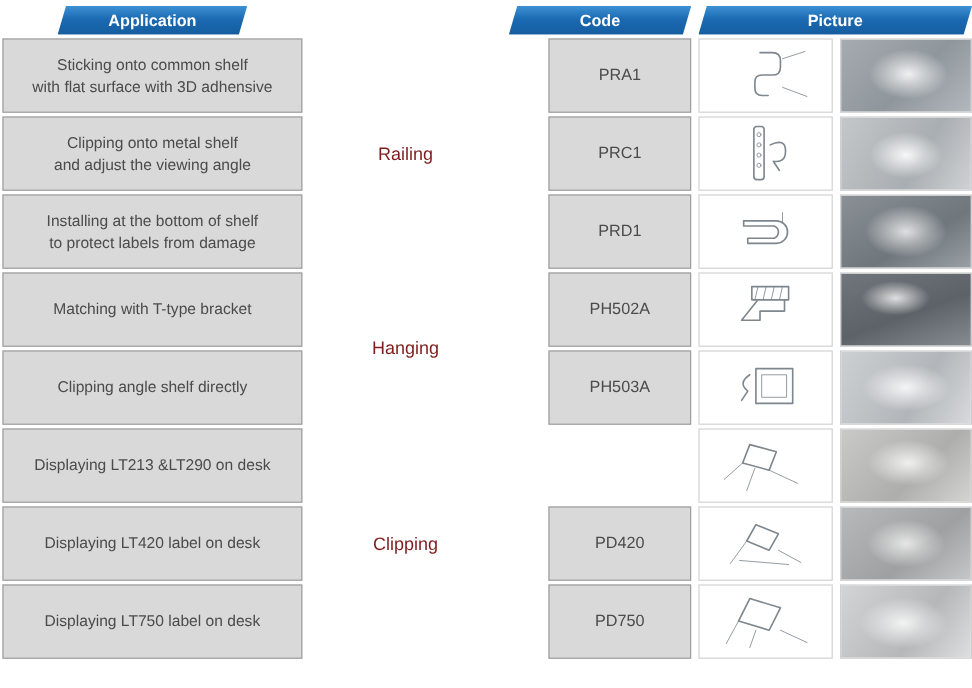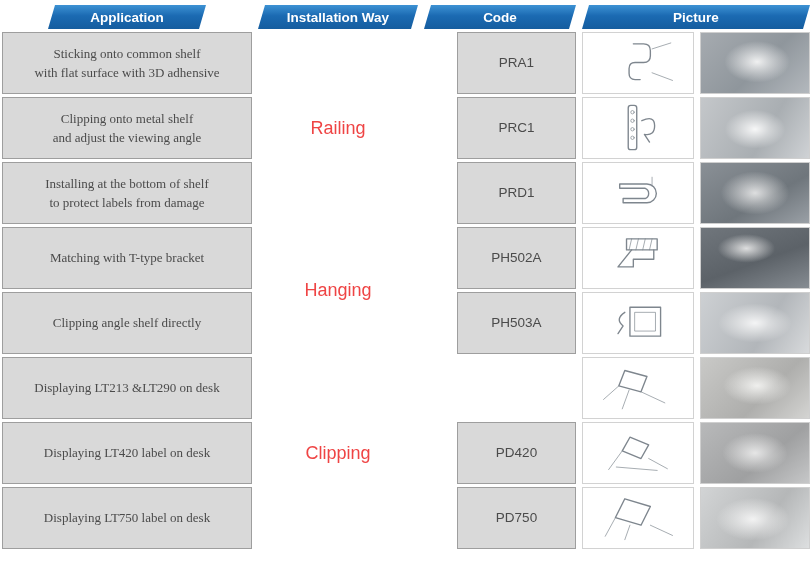--- a/index.html
+++ b/index.html
@@ -21,47 +21,46 @@
   .h-app{grid-column:1;grid-row:1;width:158px;justify-self:center;}
   .h-way{grid-column:2;grid-row:1;}
   .h-code{grid-column:3;grid-row:1;}
   .h-pic{grid-column:4 / 6;grid-row:1;}
   .cell{
     background:#d9d9d9;border:1px solid #9e9e9e;
     display:flex;align-items:center;justify-content:center;
     text-align:center;color:#4b4b4b;font-size:13px;line-height:1.5;
     white-space:pre-line;padding:0 10px;
   }
-  .app{grid-column:1;font-family:Liberation Serif, serif;}
+  .app{grid-column:1;}
   .code{grid-column:3;font-size:13.5px;margin-left:33px;}
   .way{
     grid-column:2;background:#fff;border:none;
     display:flex;align-items:center;justify-content:center;
-    color:#ef4444;font-size:18px;
+    color:#7f1d1d;font-size:15px;
   }
   .draw{grid-column:4;background:#fff;border:1px solid #d2d2d2;display:flex;align-items:center;justify-content:center;}
   .draw svg{width:92%;height:88%;stroke:#7e868e;fill:none;stroke-width:1.6;stroke-linecap:round;stroke-linejoin:round;}
   .draw svg .thin{stroke-width:.8;}
   .photo{grid-column:5;border:1px solid #cfcfcf;}
   .p1{background:radial-gradient(ellipse 42% 48% at 52% 48%,rgba(248,248,248,.92),rgba(248,248,248,0) 72%),linear-gradient(135deg,#a6abb0,#8f969c 55%,#b3b8bd);}
   .p2{background:radial-gradient(ellipse 40% 46% at 50% 52%,rgba(255,255,255,.9),rgba(255,255,255,0) 70%),linear-gradient(120deg,#c4c7ca,#a9aeb2 60%,#cfd2d5);}
   .p3{background:radial-gradient(ellipse 44% 50% at 50% 50%,rgba(240,240,240,.85),rgba(240,240,240,0) 72%),linear-gradient(150deg,#8a9096,#6f767c 60%,#9aa0a6);}
   .p4{background:radial-gradient(ellipse 38% 34% at 42% 34%,rgba(235,235,235,.9),rgba(235,235,235,0) 70%),linear-gradient(160deg,#70767c,#5c6268 55%,#868c92);}
   .p5{background:radial-gradient(ellipse 46% 44% at 50% 50%,rgba(255,255,255,.85),rgba(255,255,255,0) 74%),linear-gradient(120deg,#cdd0d3,#b2b6ba 60%,#d8dadc);}
   .p6{background:radial-gradient(ellipse 44% 44% at 52% 46%,rgba(250,250,248,.85),rgba(250,250,248,0) 72%),linear-gradient(135deg,#c9c9c7,#aeaeac 60%,#d4d4d2);}
   .p7{background:radial-gradient(ellipse 42% 46% at 50% 50%,rgba(246,246,246,.8),rgba(246,246,246,0) 72%),linear-gradient(140deg,#b8b9ba,#9fa0a1 60%,#c6c7c8);}
   .p8{background:radial-gradient(ellipse 46% 48% at 48% 52%,rgba(252,252,252,.85),rgba(252,252,252,0) 74%),linear-gradient(125deg,#d2d4d5,#b5b7b8 60%,#dddfe0);}
 </style>
 </head>
 <body>
 
 <div class="table">
 
   <div class="banner h-app">Application</div>
-  <div class="banner h-way">Installation Way</div>
   <div class="banner h-code">Code</div>
   <div class="banner h-pic">Picture</div>
 
   <div class="cell app" style="grid-row:2">Sticking onto common shelf
 with flat surface with 3D adhensive</div>
   <div class="cell app" style="grid-row:3">Clipping onto metal shelf
 and adjust the viewing angle</div>
   <div class="cell app" style="grid-row:4">Installing at the bottom of shelf
 to protect labels from damage</div>
   <div class="cell app" style="grid-row:5">Matching with T-type bracket</div>

